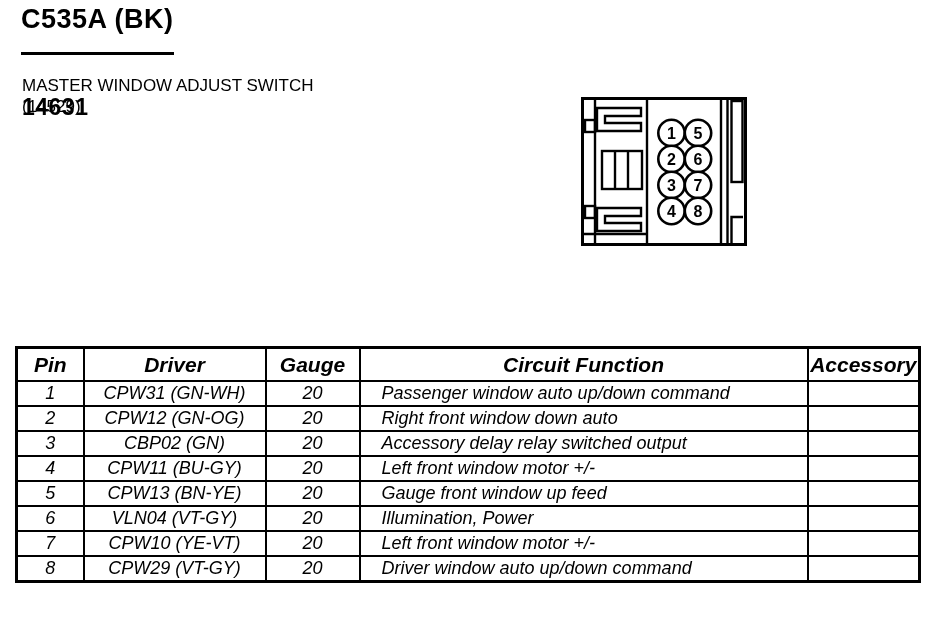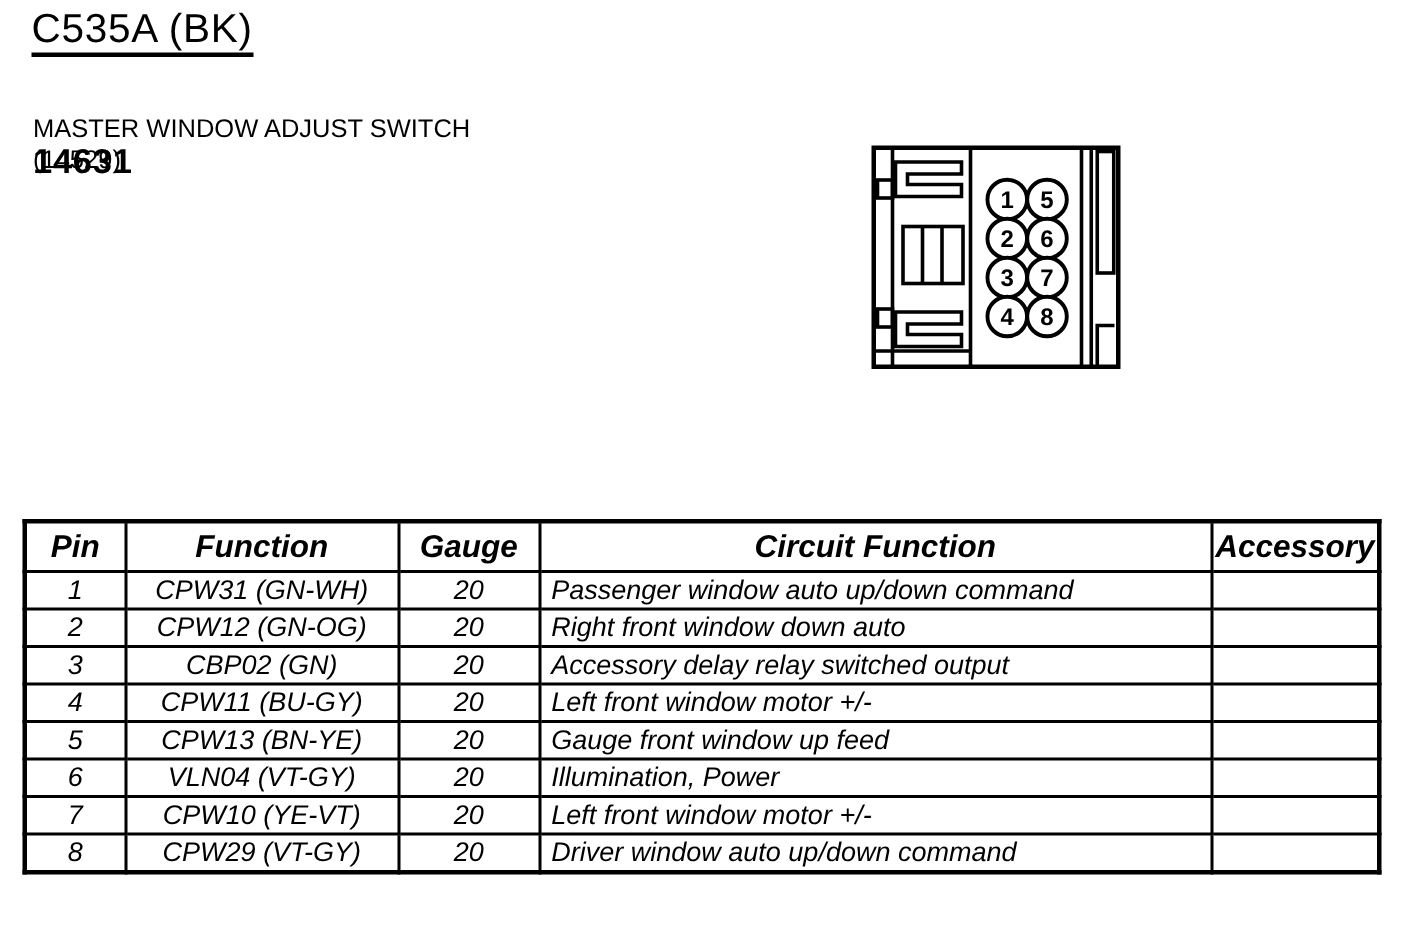--- a/index.html
+++ b/index.html
@@ -7,22 +7,22 @@
     width:938px;height:624px;position:relative;overflow:hidden;
     font-family:"Liberation Sans","DejaVu Sans",sans-serif;
     color:#000;
     -webkit-font-smoothing:antialiased;
   }
   .abs{position:absolute;}
 
   
   #connector-id{
     left:21px;top:4px;
-    font-size:27px;font-weight:400;letter-spacing:.5px;
-    border-bottom:3px solid #000;padding-bottom:0;
+    font-size:27px;font-weight:700;letter-spacing:.5px;
+    border-bottom:3px solid #000;padding-bottom:17px;
   }
   #part-number{
     left:22px;top:57px;
     font-size:23px;font-weight:700;letter-spacing:.5px;margin-top:37px;
   }
   #part-name{left:22px;top:76px;font-size:17px;}
   #part-code{left:22px;top:97px;font-size:17px;}
 
   
   #connector-figure{left:579px;top:96px;width:170px;height:152px;}
@@ -47,21 +47,21 @@
     overflow:hidden;white-space:nowrap;
     padding:0;
     font-style:italic;
   }
   #pinout-table th{
     height:31px;font-size:21px;font-weight:700;text-align:center;
   }
   #pinout-table td{
     height:23px;font-size:18px;text-align:center;vertical-align:middle;
   }
-  #pinout-table td.fn{text-align:left;padding-left:7px;}
+  #pinout-table td.fn{text-align:left;padding-left:21px;}
   #pinout-table td.ql{width:112px;}
 </style>
 </head>
 <body>
 
 <div class="abs" id="connector-id">C535A (BK)</div>
 <div class="abs" id="part-number">14631</div>
 <div class="abs" id="part-name">MASTER WINDOW ADJUST SWITCH</div>
 <div class="abs" id="part-code">(14529)</div>
 
@@ -114,21 +114,21 @@
   <colgroup>
     <col style="width:67px">
       <col style="width:182px">
       <col style="width:94px">
     <col style="width:448px">
       <col style="width:112px">
   </colgroup>
   <thead>
     <tr>
       <th>Pin</th>
-      <th>Function</th>
+      <th>Driver</th>
       <th>Gauge</th>
       <th>Circuit Function</th>
       <th>Accessory</th>
     </tr>
   </thead>
   <tbody>
       <tr>
     <td>1</td>
     <td>CPW31 (GN-WH)</td>
     <td>20</td>

